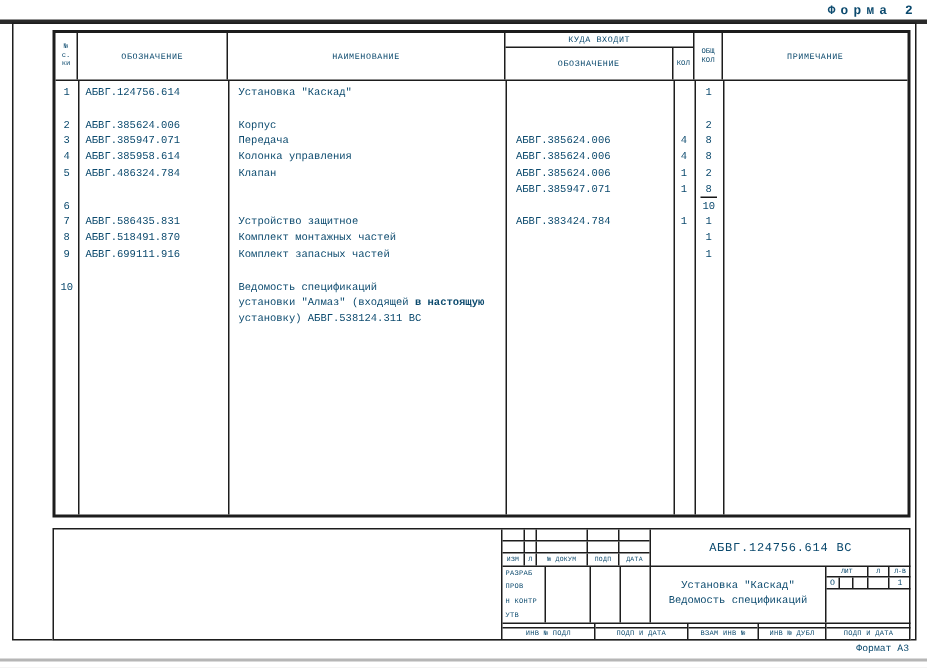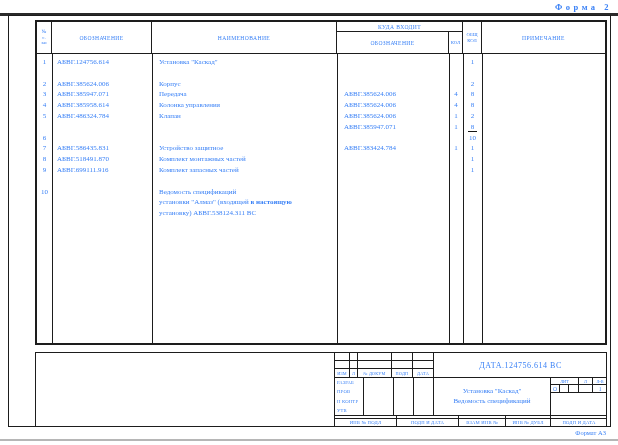--- a/index.html
+++ b/index.html
@@ -1,18 +1,18 @@
 <!DOCTYPE html>
 <html><head>
 <meta charset="utf-8">
 <style>
   *{margin:0;padding:0;box-sizing:border-box}
   html,body{background:#ececec}
   .sheet{position:relative;width:618px;height:445px;background:#fff;overflow:hidden;
-         font-family:Liberation Serif, serif;color:#3b82f6}
+         font-family:Liberation Mono, monospace;color:#0c4a6e}
   
   .form-label{position:absolute;top:2px;left:498px;width:114px;text-align:right;
               font-size:8.5px;font-weight:bold;letter-spacing:3.5px;white-space:nowrap}
   .top-edge{position:absolute;top:13px;left:0;width:618px;height:3px;background:#2a2a2a}
   .frame{position:absolute;left:8px;top:15px;width:603px;height:412px;border:1.5px solid #1d1d1d}
   .scan-edge{position:absolute;top:439px;left:0;width:618px;height:2px;background:#b6b6b6}
   .format-label{position:absolute;top:429px;left:450px;width:156px;text-align:right;font-size:6.5px}
 
   
   .spec-table{position:absolute;left:35px;top:20px;width:572px;height:325px;border:2px solid #1d1d1d;background:#fff}
@@ -287,21 +287,21 @@
         </div>
         <div class="rev-row last">
           <span class="rc rc1">ИЗМ</span>
           <span class="rc rc2">Л</span>
           <span class="rc rc3">№ ДОКУМ</span>
           <span class="rc rc4">ПОДП</span>
           <span class="rc rc5">ДАТА</span>
         </div>
       </div>
 
-      <div class="tb-doc">ДАТА.124756.614 ВС</div>
+      <div class="tb-doc">АБВГ.124756.614 ВС</div>
 
       <div class="tb-roles">
         <i class="vl2" style="left:28px"></i>
         <i class="vl2" style="left:58px"></i>
         <i class="vl2" style="left:78px"></i>
         <div class="role">РАЗРАБ</div>
         <div class="role">ПРОВ</div>
         <div class="role">Н КОНТР</div>
         <div class="role">УТВ</div>
       </div>

